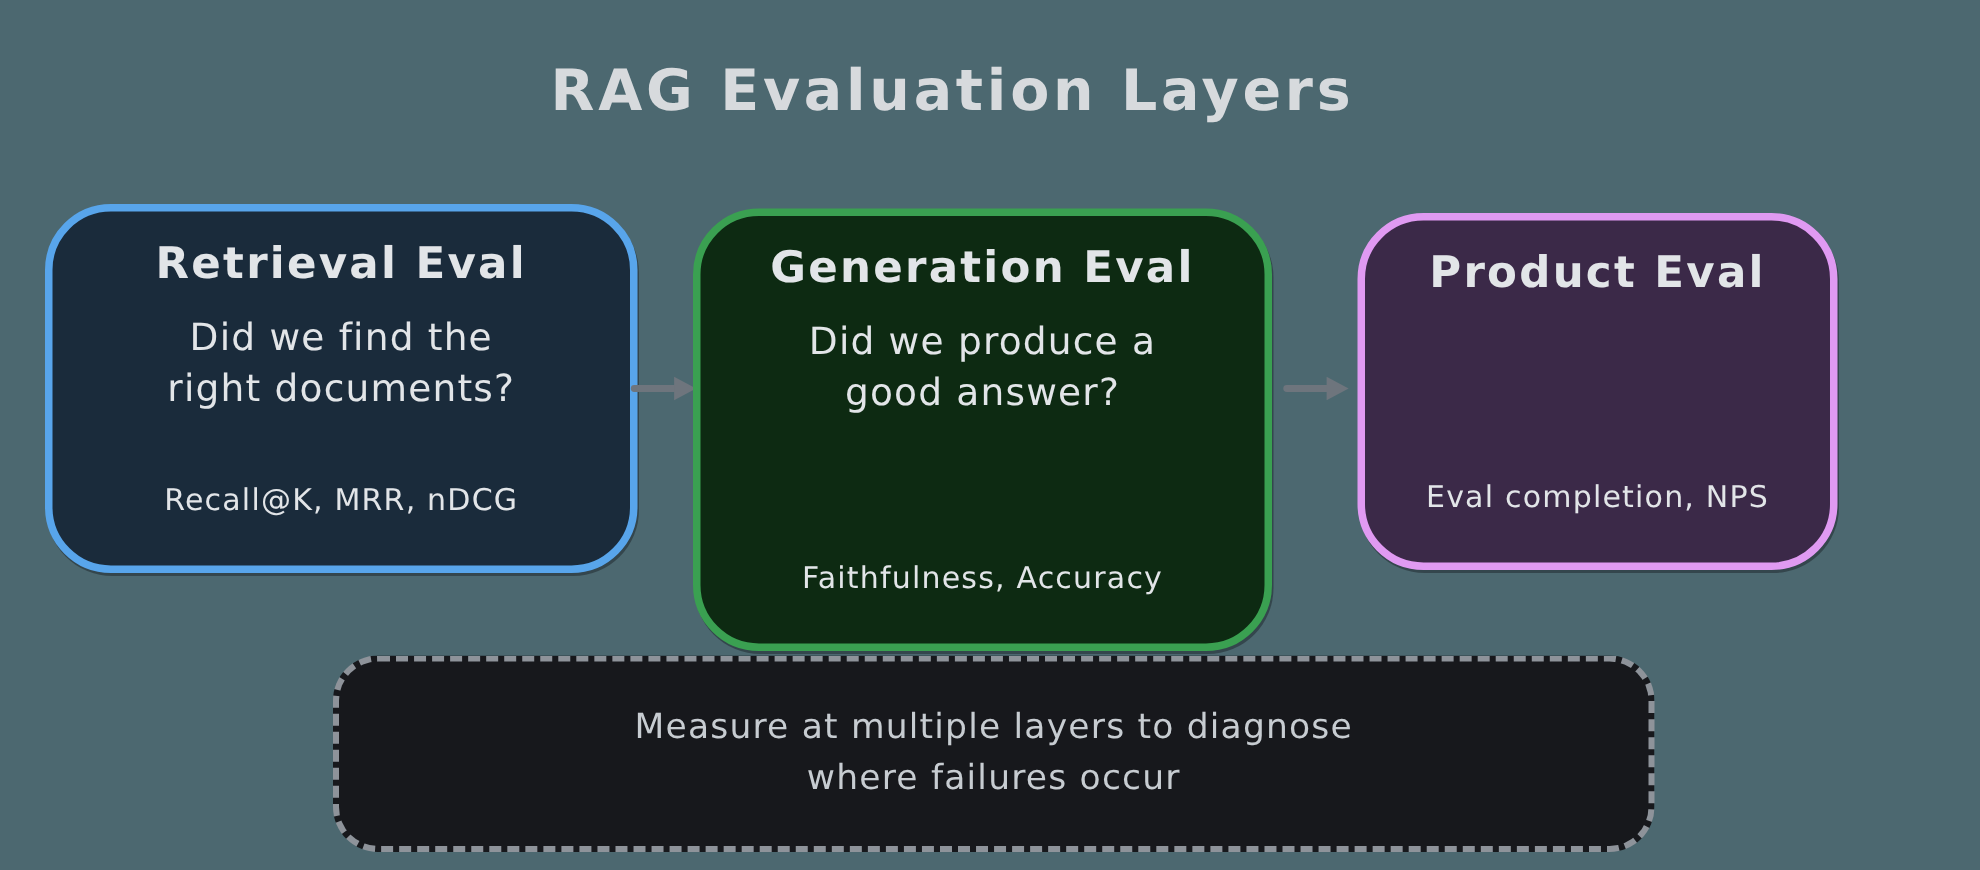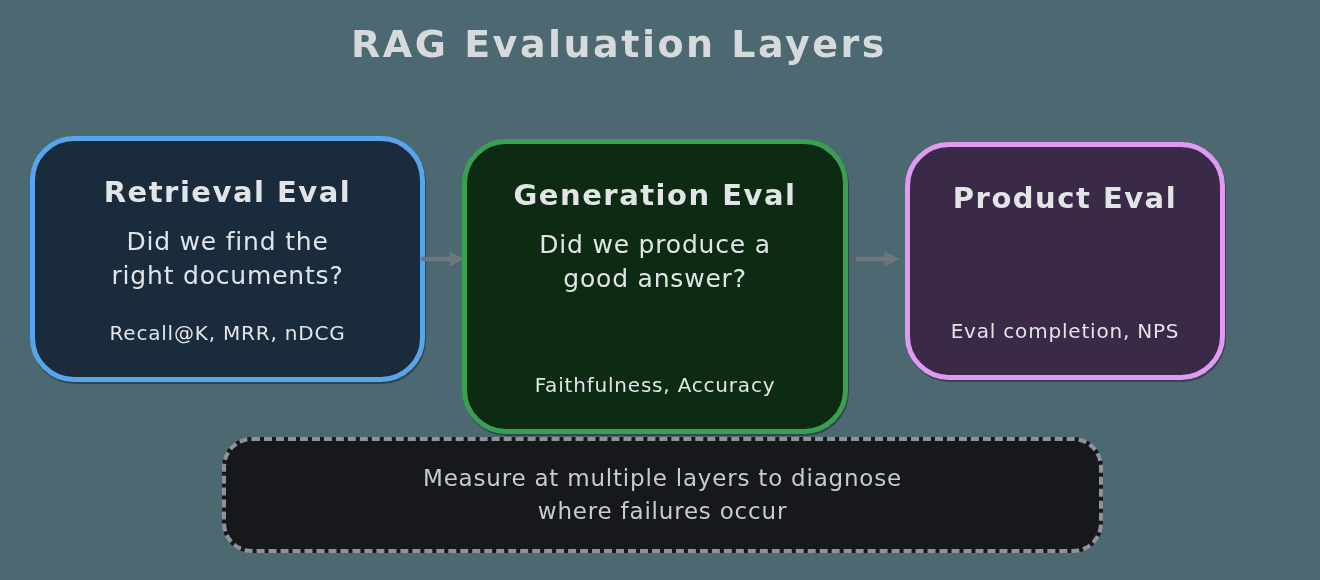--- a/index.html
+++ b/index.html
@@ -12,38 +12,38 @@
     height: 580px;
     background: var(--background, #4c6870);
     font-family: "DejaVu Sans", sans-serif;
     overflow: hidden;
   }
   .title {
     position: absolute;
     left: 0;
     top: 22px;
     width: 1238px;
-    margin: 0;
+    margin: 16px;
     text-align: center;
     font-size: 38px;
     font-weight: 600;
     letter-spacing: 2.5px;
     color: var(--title-text, #d7dadd);
   }
   .box {
     position: absolute;
     box-sizing: border-box;
     border-radius: 44px;
     border: 5px solid;
     display: flex;
     flex-direction: column;
     align-items: center;
     text-align: center;
     color: var(--box-text, #e2e5e8);
-    padding: 34px 18px 32px 18px;
+    padding: 17px 18px 32px 18px;
     box-shadow: 1px 2px 0 rgba(8, 10, 12, 0.35);
   }
   .box-retrieval {
     left: 30px; top: 136px; width: 395px; height: 246px;
     background: var(--retrieval-fill, #1a2b3b);
     border-color: var(--retrieval-border, #58a5eb);
   }
   .box-generation {
     left: 462px; top: 139px; width: 386px; height: 295px;
     background: var(--generation-fill, #0d2a12);
@@ -75,21 +75,21 @@
     width: 46px;
     height: 22px;
   }
   .arrow-1 { left: 420px; top: 248px; }
   .arrow-2 { left: 855px; top: 248px; }
   .arrow line { stroke: var(--arrow, #6e757d); }
   .arrow polygon { fill: var(--arrow, #6e757d); }
   .note-box {
     position: absolute;
     box-sizing: border-box;
-    left: 222px; top: 437px; width: 881px; height: 116px;
+    left: 222px; top: 437px; width: 881px; height: 131px;
     background: var(--note-fill, #17181c);
     border: 4px dashed var(--note-border, #8e939a);
     border-radius: 30px;
     display: flex;
     align-items: center;
     justify-content: center;
     text-align: center;
     font-size: 23px;
     line-height: 1.45;
     letter-spacing: 0.8px;

